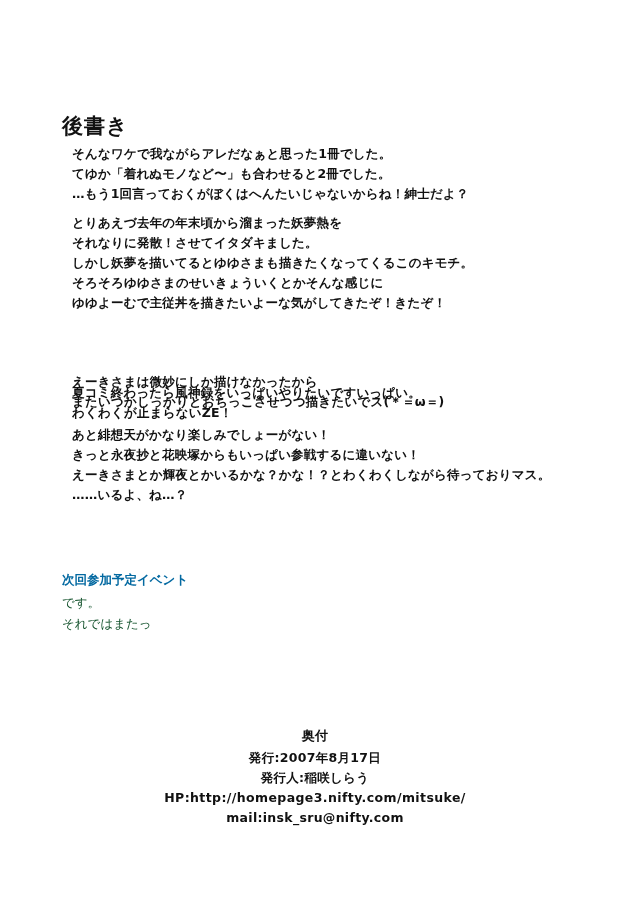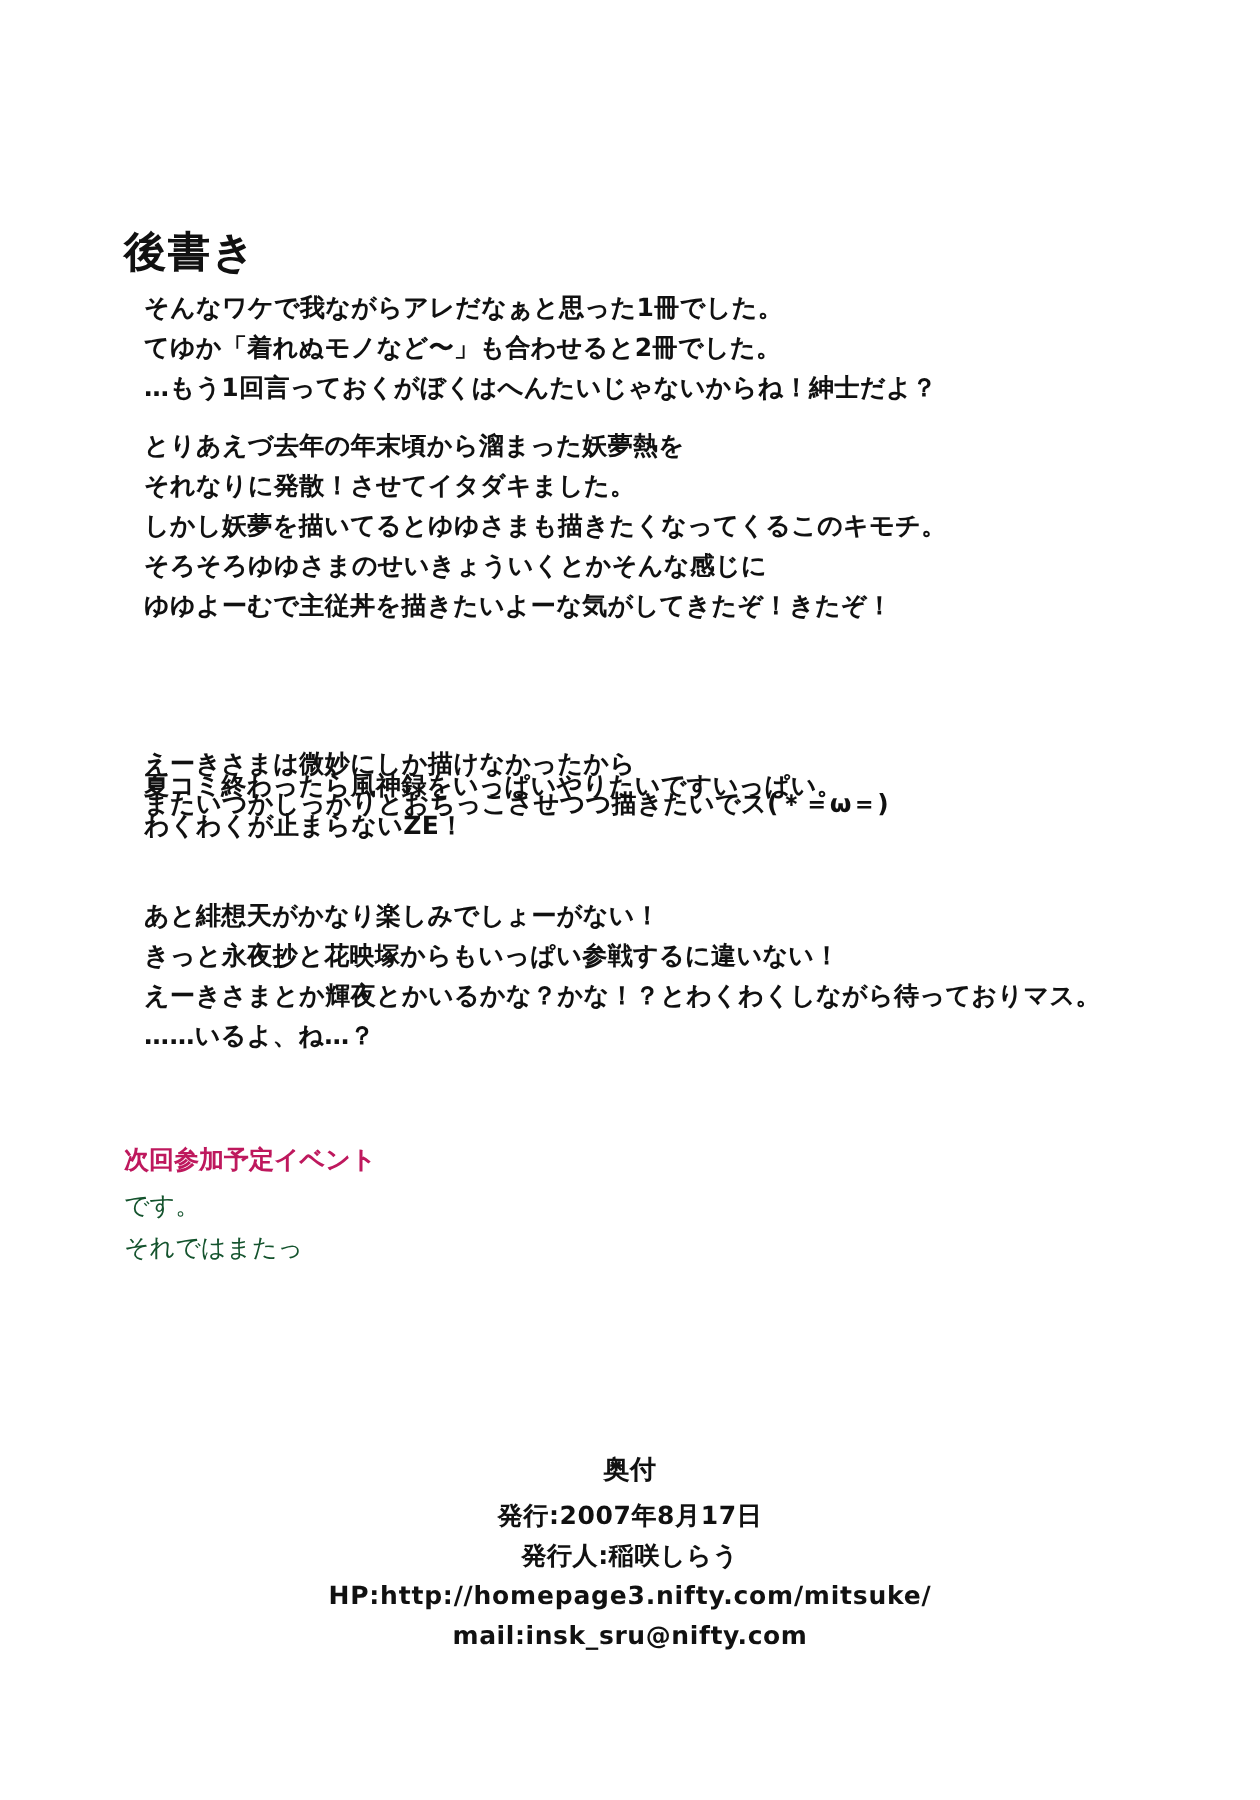--- a/index.html
+++ b/index.html
@@ -37,29 +37,29 @@
     line-height: 20px;
     font-weight: bold;
     color: #111111;
     letter-spacing: 0.2px;
     white-space: pre-wrap;
   }
   .b1 { top: 144px; }
   .b2 { top: 213px; }
   .b3 { top: 324px; margin-top: 48px; }
   .b4 { top: 383px; }
-  .b5 { top: 425px; margin-top: 23px; }
+  .b5 { top: 425px; }
   .event-block {
     position: absolute;
     left: 62px;
     top: 527px;
     font-size: 12.5px;
     line-height: 21px;
     font-weight: bold;
-    color: #be185d;
+    color: #0369a1;
     white-space: pre-wrap;
   }
   .event-date {
     font-size: 13.5px;
     letter-spacing: 0.6px;
   }
   .closing-block {
     position: absolute;
     left: 62px;
     top: 592px;

